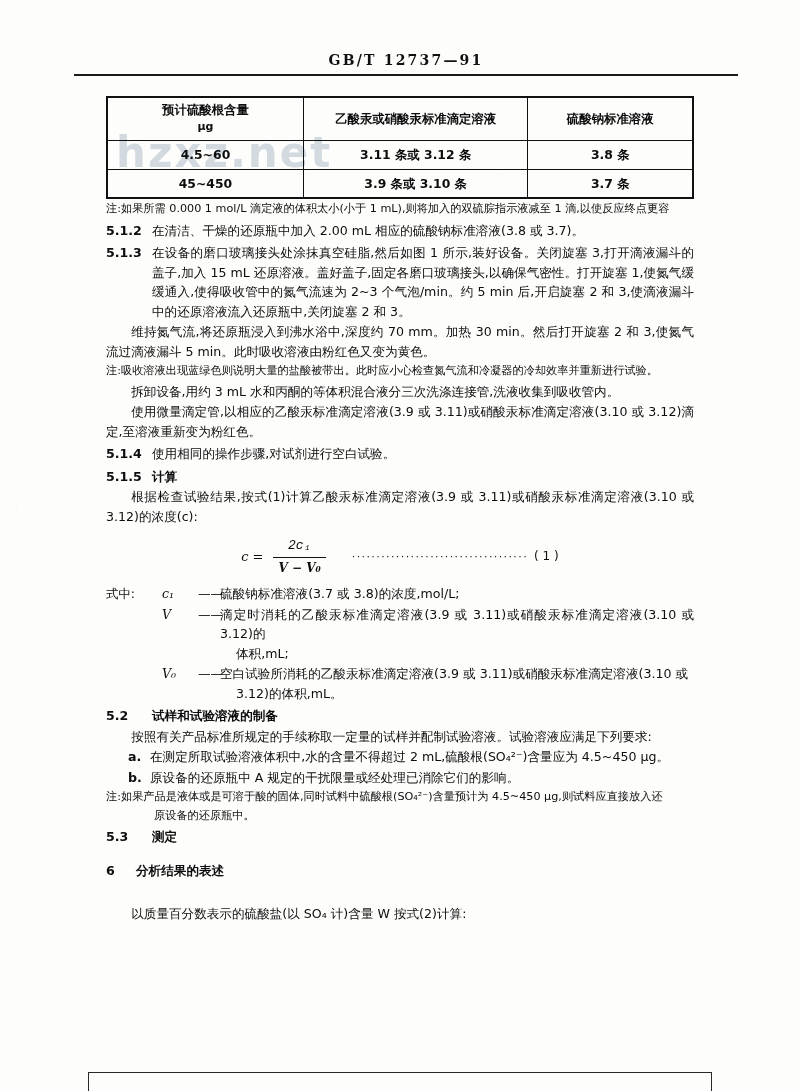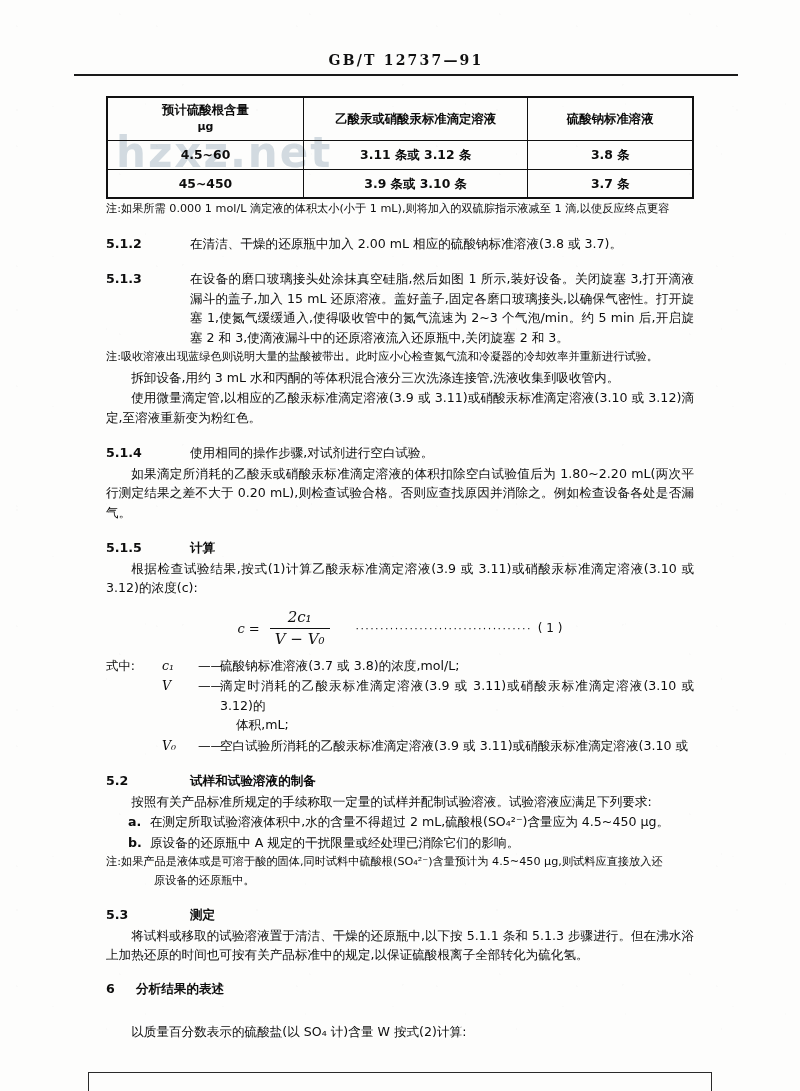--- a/index.html
+++ b/index.html
@@ -140,22 +140,21 @@
   .note-cont {
     font-size: 11.2px;
     line-height: 16.5px;
     padding-left: 48px;
   }
 
   
   .clause {
     display: flex;
     align-items: flex-start;
-    margin-top: 16px;
-    gap: 38px;
+    margin-top: 3px;
   }
   .clause .num {
     flex: 0 0 auto;
     width: 46px;
     font-weight: 700;
     font-size: 12.6px;
   }
   .clause .body {
     flex: 1 1 auto;
     text-align: justify;
@@ -182,30 +181,32 @@
     font-style: italic;
   }
   .frac {
     display: inline-flex;
     flex-direction: column;
     align-items: center;
     margin-left: 6px;
   }
   .frac .top {
     padding: 0 5px 1px;
-    font-size: 15px;
+    font-size: 13px;
+    font-family: Liberation Mono, monospace;
   }
   .frac .bar {
     width: 100%;
     height: 1.3px;
     background: #111;
   }
   .frac .bot {
     padding: 1px 5px 0;
-    font-size: 15px;
+    font-size: 12px;
+    font-weight: bold;
   }
   .dots {
     flex: 0 0 auto;
     margin-left: 26px;
     letter-spacing: 1.4px;
     font-size: 11px;
     color: #1a1a1a;
     font-family: "DejaVu Sans", "Liberation Sans", sans-serif;
     font-style: normal;
   }
@@ -330,31 +331,31 @@
 
     <div class="clause">
       <span class="num">5.1.2</span>
       <span class="body">在清洁、干燥的还原瓶中加入 2.00 mL 相应的硫酸钠标准溶液(3.8 或 3.7)。</span>
     </div>
 
     <div class="clause">
       <span class="num">5.1.3</span>
       <span class="body">在设备的磨口玻璃接头处涂抹真空硅脂,然后如图 1 所示,装好设备。关闭旋塞 3,打开滴液漏斗的盖子,加入 15 mL 还原溶液。盖好盖子,固定各磨口玻璃接头,以确保气密性。打开旋塞 1,使氮气缓缓通入,使得吸收管中的氮气流速为 2~3 个气泡/min。约 5 min 后,开启旋塞 2 和 3,使滴液漏斗中的还原溶液流入还原瓶中,关闭旋塞 2 和 3。</span>
     </div>
+    <div class="para">维持氮气流,将还原瓶浸入到沸水浴中,深度约 70 mm。加热 30 min。然后打开旋塞 2 和 3,使氮气流过滴液漏斗 5 min。此时吸收溶液由粉红色又变为黄色。</div>
     <div class="note">
       <span>注:</span><span class="note-body">吸收溶液出现蓝绿色则说明大量的盐酸被带出。此时应小心检查氮气流和冷凝器的冷却效率并重新进行试验。</span>
     </div>
     <div class="para">拆卸设备,用约 3 mL 水和丙酮的等体积混合液分三次洗涤连接管,洗液收集到吸收管内。</div>
     <div class="para">使用微量滴定管,以相应的乙酸汞标准滴定溶液(3.9 或 3.11)或硝酸汞标准滴定溶液(3.10 或 3.12)滴定,至溶液重新变为粉红色。</div>
 
     <div class="clause">
       <span class="num">5.1.4</span>
       <span class="body">使用相同的操作步骤,对试剂进行空白试验。</span>
     </div>
-    <div class="para">如果滴定所消耗的乙酸汞或硝酸汞标准滴定溶液的体积扣除空白试验值后为 1.80~2.20 mL(两次平行测定结果之差不大于 0.20 mL),则检查试验合格。否则应查找原因并消除之。例如检查设备各处是否漏气。</div>
 
     <div class="clause">
       <span class="num">5.1.5</span>
       <span class="body bold">计算</span>
     </div>
     <div class="para">根据检查试验结果,按式(1)计算乙酸汞标准滴定溶液(3.9 或 3.11)或硝酸汞标准滴定溶液(3.10 或 3.12)的浓度(c):</div>
 
     <div class="formula-line">
       <span class="frac-eq">
         <span>c</span>
@@ -383,20 +384,21 @@
         <span>滴定时消耗的乙酸汞标准滴定溶液(3.9 或 3.11)或硝酸汞标准滴定溶液(3.10 或3.12)的</span>
         <span class="cont">体积,mL;</span>
       </span>
     </div>
     <div class="where">
       <span class="lead"></span>
       <span class="sym">V₀</span>
       <span class="dash">——</span>
       <span class="def">
         <span>空白试验所消耗的乙酸汞标准滴定溶液(3.9 或 3.11)或硝酸汞标准滴定溶液(3.10 或</span>
+        <span class="cont">3.12)的体积,mL。</span>
       </span>
     </div>
 
     <div class="clause">
       <span class="num">5.2</span>
       <span class="body bold">试样和试验溶液的制备</span>
     </div>
     <div class="para">按照有关产品标准所规定的手续称取一定量的试样并配制试验溶液。试验溶液应满足下列要求:</div>
     <div class="item">
       <span class="mark">a.</span>
@@ -408,21 +410,20 @@
     </div>
     <div class="note">
       <span>注:</span><span class="note-body">如果产品是液体或是可溶于酸的固体,同时试料中硫酸根(SO₄²⁻)含量预计为 4.5~450 µg,则试料应直接放入还</span>
     </div>
     <div class="note-cont">原设备的还原瓶中。</div>
 
     <div class="clause">
       <span class="num">5.3</span>
       <span class="body bold">测定</span>
     </div>
-    <div class="para">将试料或移取的试验溶液置于清洁、干燥的还原瓶中,以下按 5.1.1 条和 5.1.3 步骤进行。但在沸水浴上加热还原的时间也可按有关产品标准中的规定,以保证硫酸根离子全部转化为硫化氢。</div>
 
     <div class="section-head">
       <span class="num">6</span>
       <span>分析结果的表述</span>
     </div>
     <div class="para" style="margin-top:24px">以质量百分数表示的硫酸盐(以 SO₄ 计)含量 W 按式(2)计算:</div>
 
   </div>
 
   <div id="bottom-box"></div>

